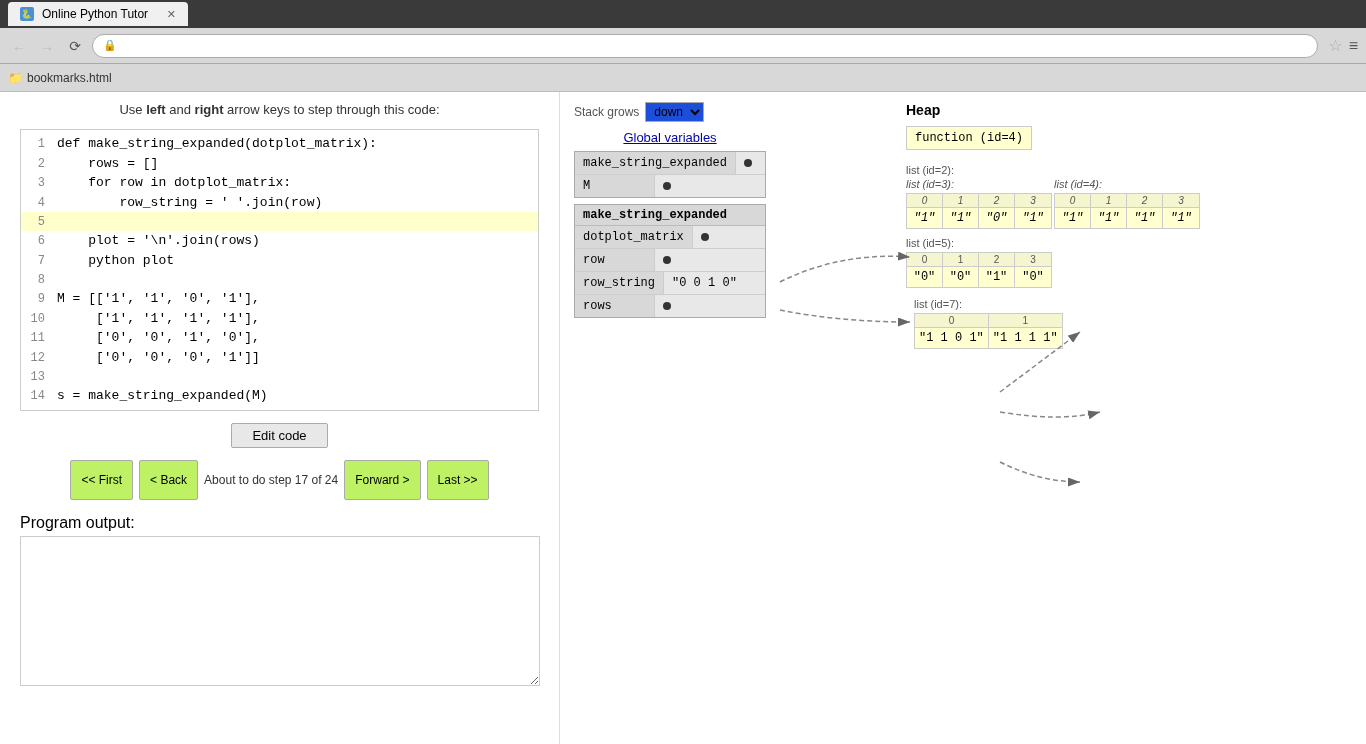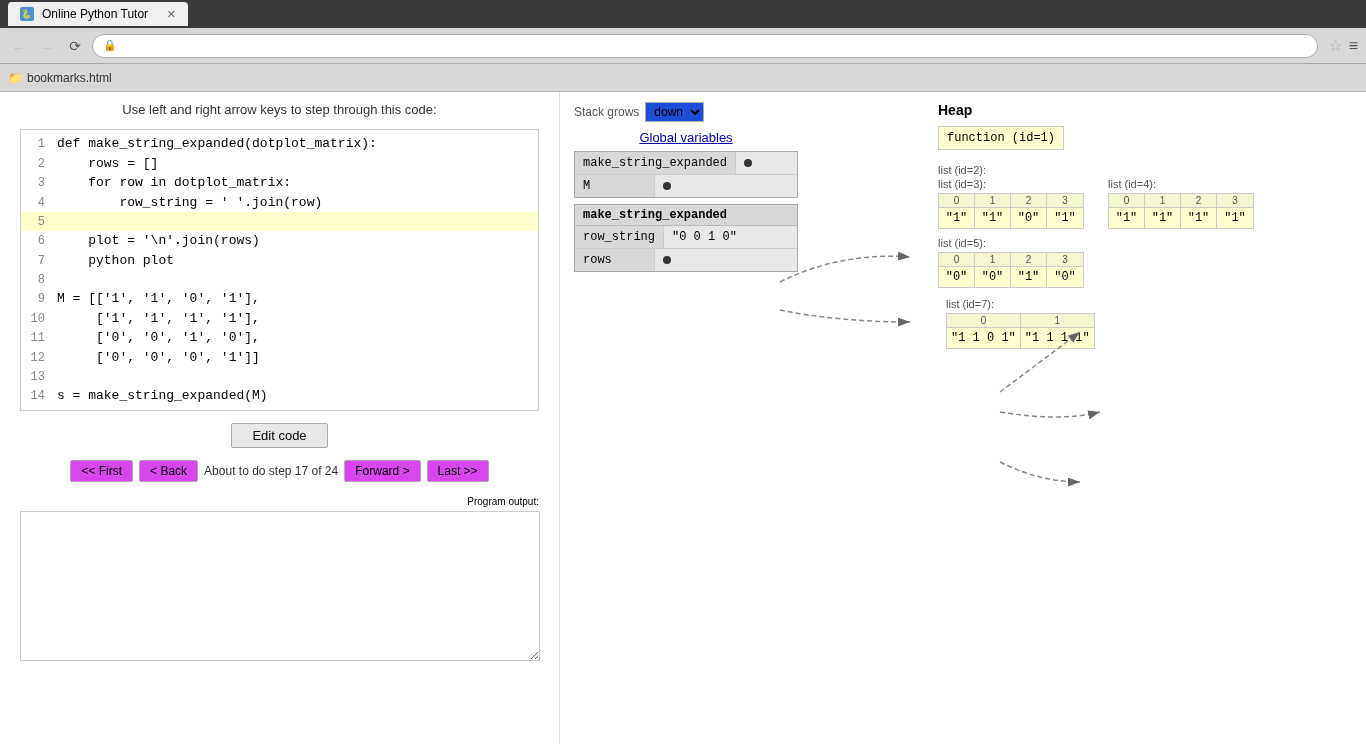--- a/index.html
+++ b/index.html
@@ -110,21 +110,21 @@
       overflow-y: auto;
       border-right: 1px solid #ddd;
     }
 
     .instruction {
       text-align: center;
       font-size: 13px;
       margin-bottom: 12px;
       color: #333;
     }
-    .instruction strong { font-weight: normal; }
+    .instruction strong { font-weight: bold; }
 
     .code-area {
       font-family: 'Courier New', monospace;
       font-size: 13px;
       line-height: 1.5;
       border: 1px solid #ccc;
       padding: 4px 0;
     }
     .code-line {
       display: flex;
@@ -161,57 +161,56 @@
     }
 
     .nav-buttons {
       display: flex;
       justify-content: center;
       align-items: center;
       gap: 6px;
       margin-bottom: 14px;
     }
     .nav-step-btn {
-      padding: 3px 10px;
-      background: #d946ef;
+      padding: 12px 10px;
+      background: #bef264;
       border: 1px solid #aaa;
       cursor: pointer;
       font-size: 12px;
       border-radius: 2px;
     }
     .step-info {
       font-size: 12px;
       color: #333;
     }
 
     .program-output-label {
-      font-size: 10px;
+      font-size: 16px;
       margin-bottom: 4px;
-      text-align: right;
     }
     .program-output-box {
       width: 520px;
       height: 150px;
       border: 1px solid #ccc;
       background: white;
       font-family: 'Courier New', monospace;
       font-size: 12px;
       padding: 4px;
     }
 
     
     .right-panel {
       flex: 1;
       padding: 10px 14px;
       overflow: auto;
       position: relative;
     }
 
     .stack-section {
-      width: 224px;
+      width: 192px;
     }
 
     .stack-grows-row {
       display: flex;
       align-items: center;
       gap: 6px;
       margin-bottom: 8px;
       font-size: 12px;
     }
     .stack-grows-label { color: #555; }
@@ -481,45 +480,57 @@
             <div class="frame-val">
               <span class="pointer-dot"></span>
             </div>
           </div>
         </div>
 
         <div style="margin-top:6px;">
           <div class="stack-frame">
             <div class="frame-title">make_string_expanded</div>
             <div class="frame-row">
+              <div class="frame-key">dotplot_matrix</div>
+              <div class="frame-val">
+                <span class="pointer-dot"></span>
+              </div>
+            </div>
+            <div class="frame-row">
+              <div class="frame-key">row</div>
+              <div class="frame-val">
+                <span class="pointer-dot"></span>
+              </div>
+            </div>
+            <div class="frame-row">
               <div class="frame-key">row_string</div>
               <div class="frame-val">
                 <span>"0 0 1 0"</span>
               </div>
             </div>
             <div class="frame-row">
               <div class="frame-key">rows</div>
               <div class="frame-val">
                 <span class="pointer-dot"></span>
               </div>
             </div>
           </div>
         </div>
       </div>
 
       <div class="heap-section">
         <div class="heap-title">Heap</div>
 
         <div style="margin-bottom:6px;">
-          <div class="heap-function-box">function (id=1)</div>
+          <div class="heap-function-box">function (id=4)</div>
         </div>
 
         <div style="margin-bottom:4px;">
           <div class="heap-item-label">list (id=2):</div>
-          <div style="display:flex; gap:24px; align-items:center;">
+          <div style="display:flex; gap:2px; align-items:center;font-style:italic;">
 
             <div>
               <div class="heap-item-label">list (id=3):</div>
               <div class="list-container">
                 <div class="list-cell">
                   <div class="list-cell-index">0</div>
                   <div class="list-cell-value">"1"</div>
                 </div>
                 <div class="list-cell">
                   <div class="list-cell-index">1</div>

